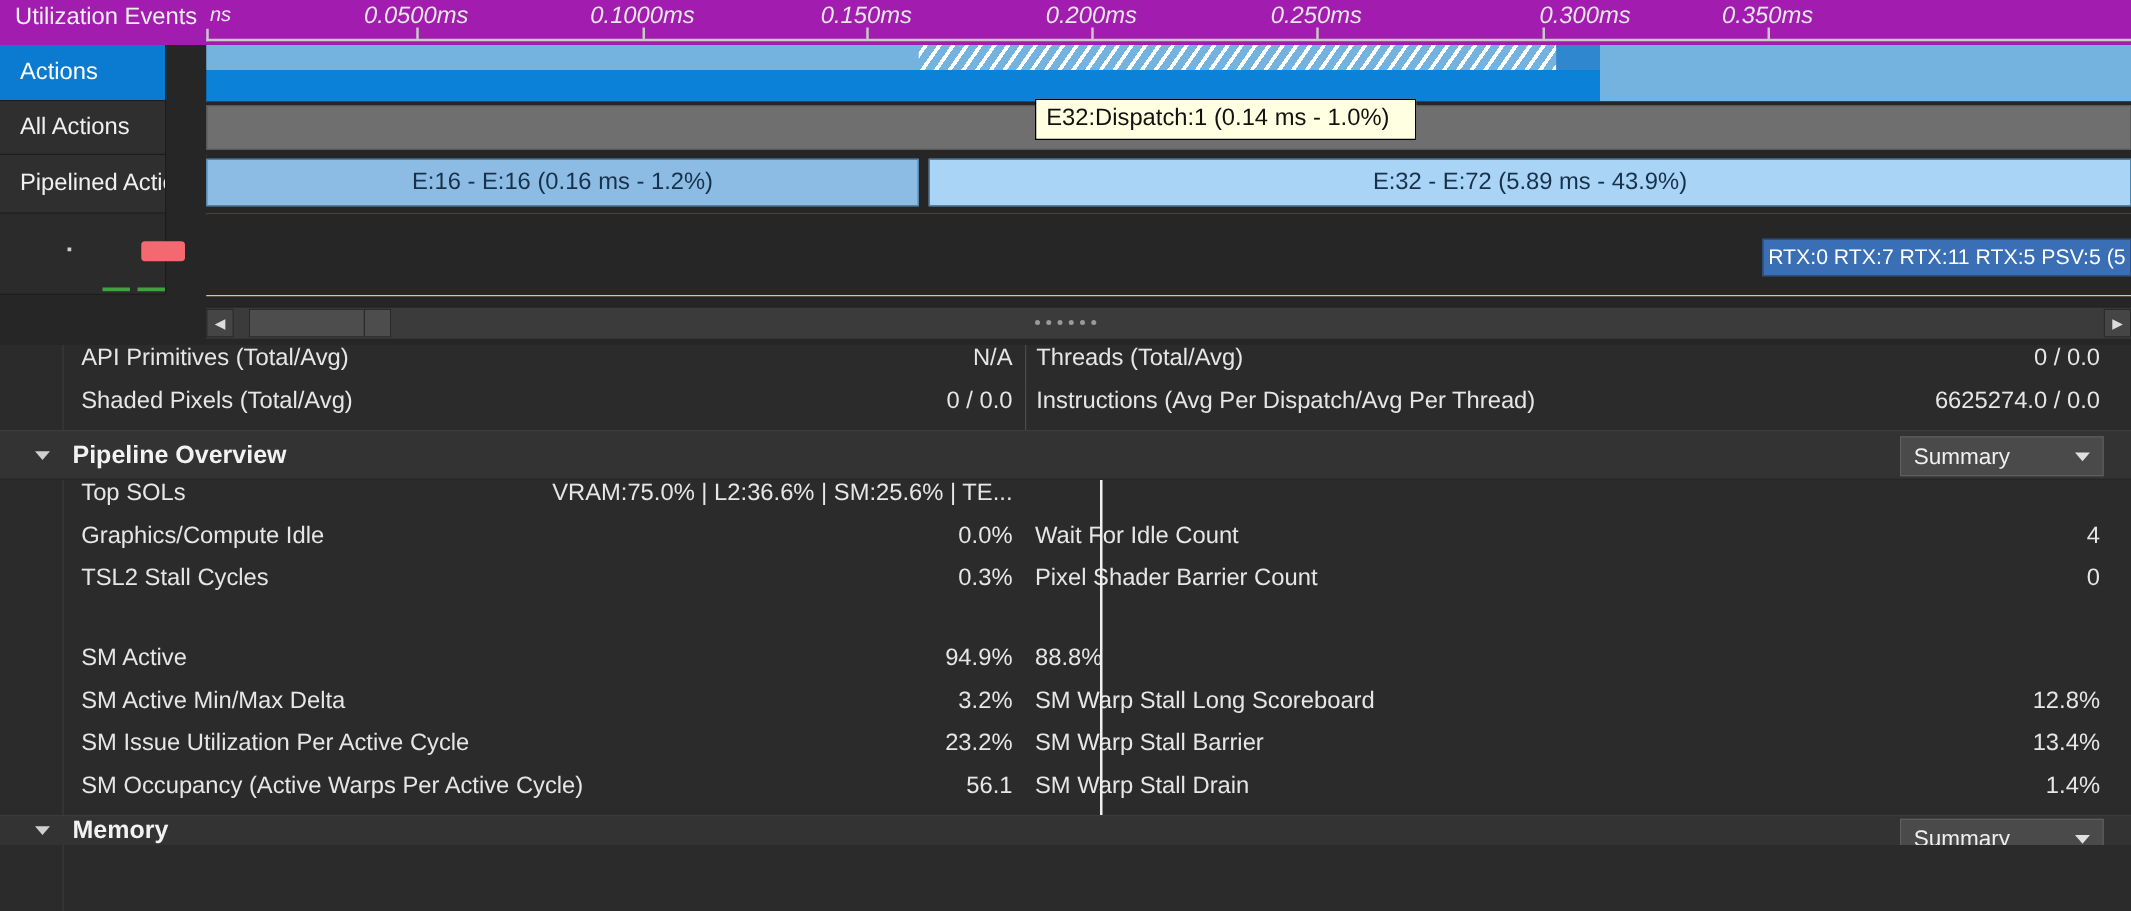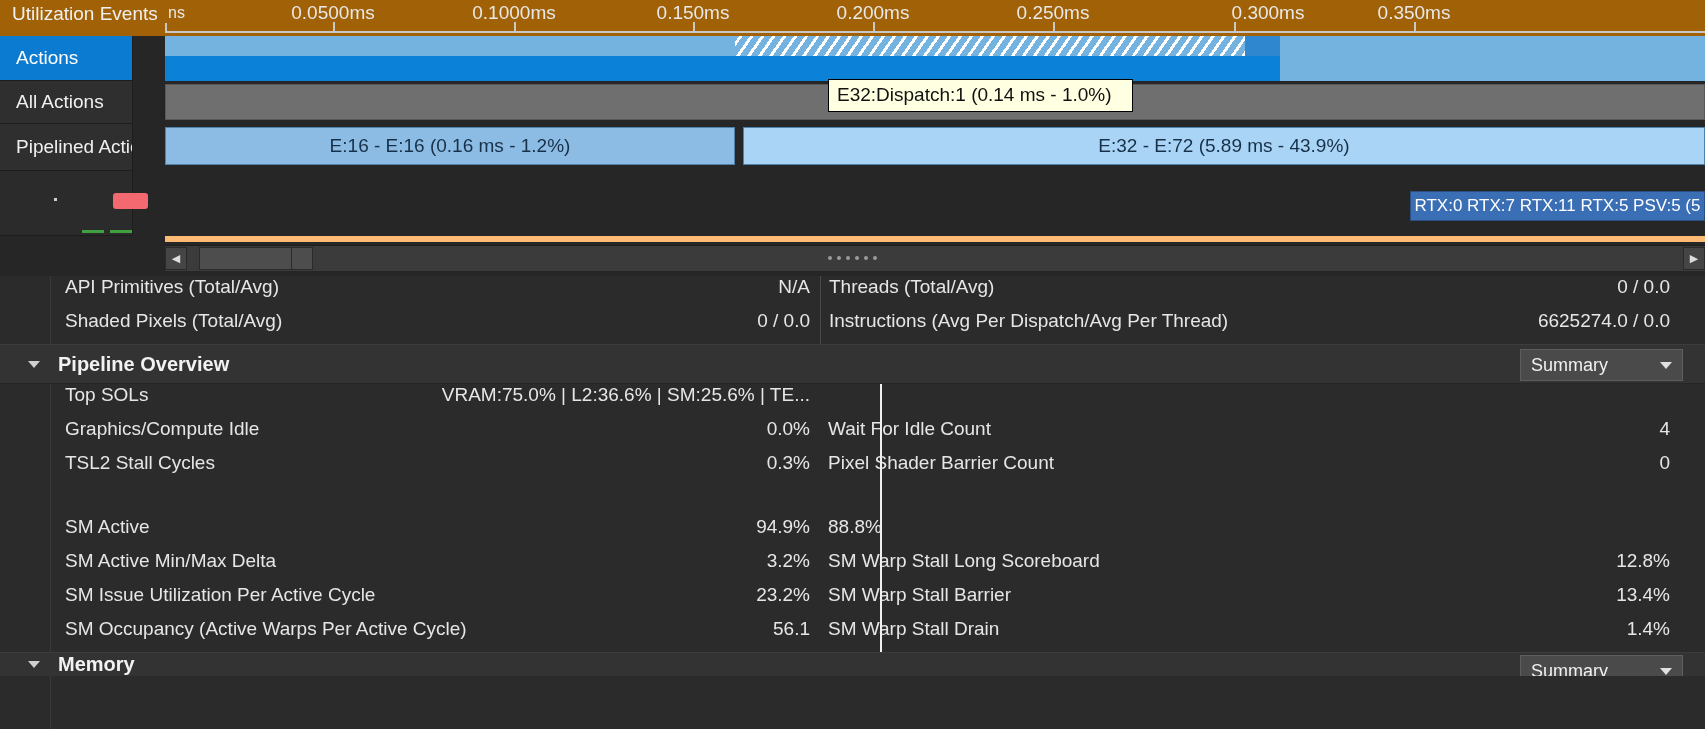--- a/index.html
+++ b/index.html
@@ -35,21 +35,22 @@
     flex: 0 0 auto;
     overflow: hidden;
   }
 
   
   .ruler {
     position: absolute;
     left: 0; top: 0;
     width: 1705px;
     height: 36px;
-    background: #a16207;
+    background: #a21caf;
+    font-style: italic;
   }
   .ruler-baseline {
     position: absolute;
     left: 165px;
     right: 0px;
     top: 31px;
     height: 2px;
     background: #c8c8c8;
   }
   .ruler-lend {
@@ -127,21 +128,21 @@
   }
   .row-head.selected {
     background: #0a7bd1;
     color: #ffffff;
   }
   .row-track {
     position: absolute;
     left: 165px; top: 0;
     right: 0;
     height: 100%;
-    border-bottom: 6px solid #fdba74;
+    border-bottom: 1px solid #fdba74;
     background: #262626;
     text-align: right;
   }
 
   .row-actions   { height: 45px; }
   .row-all       { height: 43px; }
   .row-pipelined { height: 47px; }
   .row-extra     { height: 65px; }
 
   
@@ -409,21 +410,21 @@
     overflow: hidden;
   }
   .kvcell.left {
     width: 820px;
     padding-left: 65px;
     padding-right: 10px;
   }
   .kvcell.right {
     width: 885px;
     padding-left: 8px;
-    padding-right: 35px;
+    padding-right: 25px;
     border-left: 1px solid #4a4a4a;
   }
   .kvlabel {
     flex: 1 1 auto;
     white-space: nowrap;
     overflow: hidden;
     color: #e6e6e6;
     font-size: 19px;
   }
   .kvvalue {

